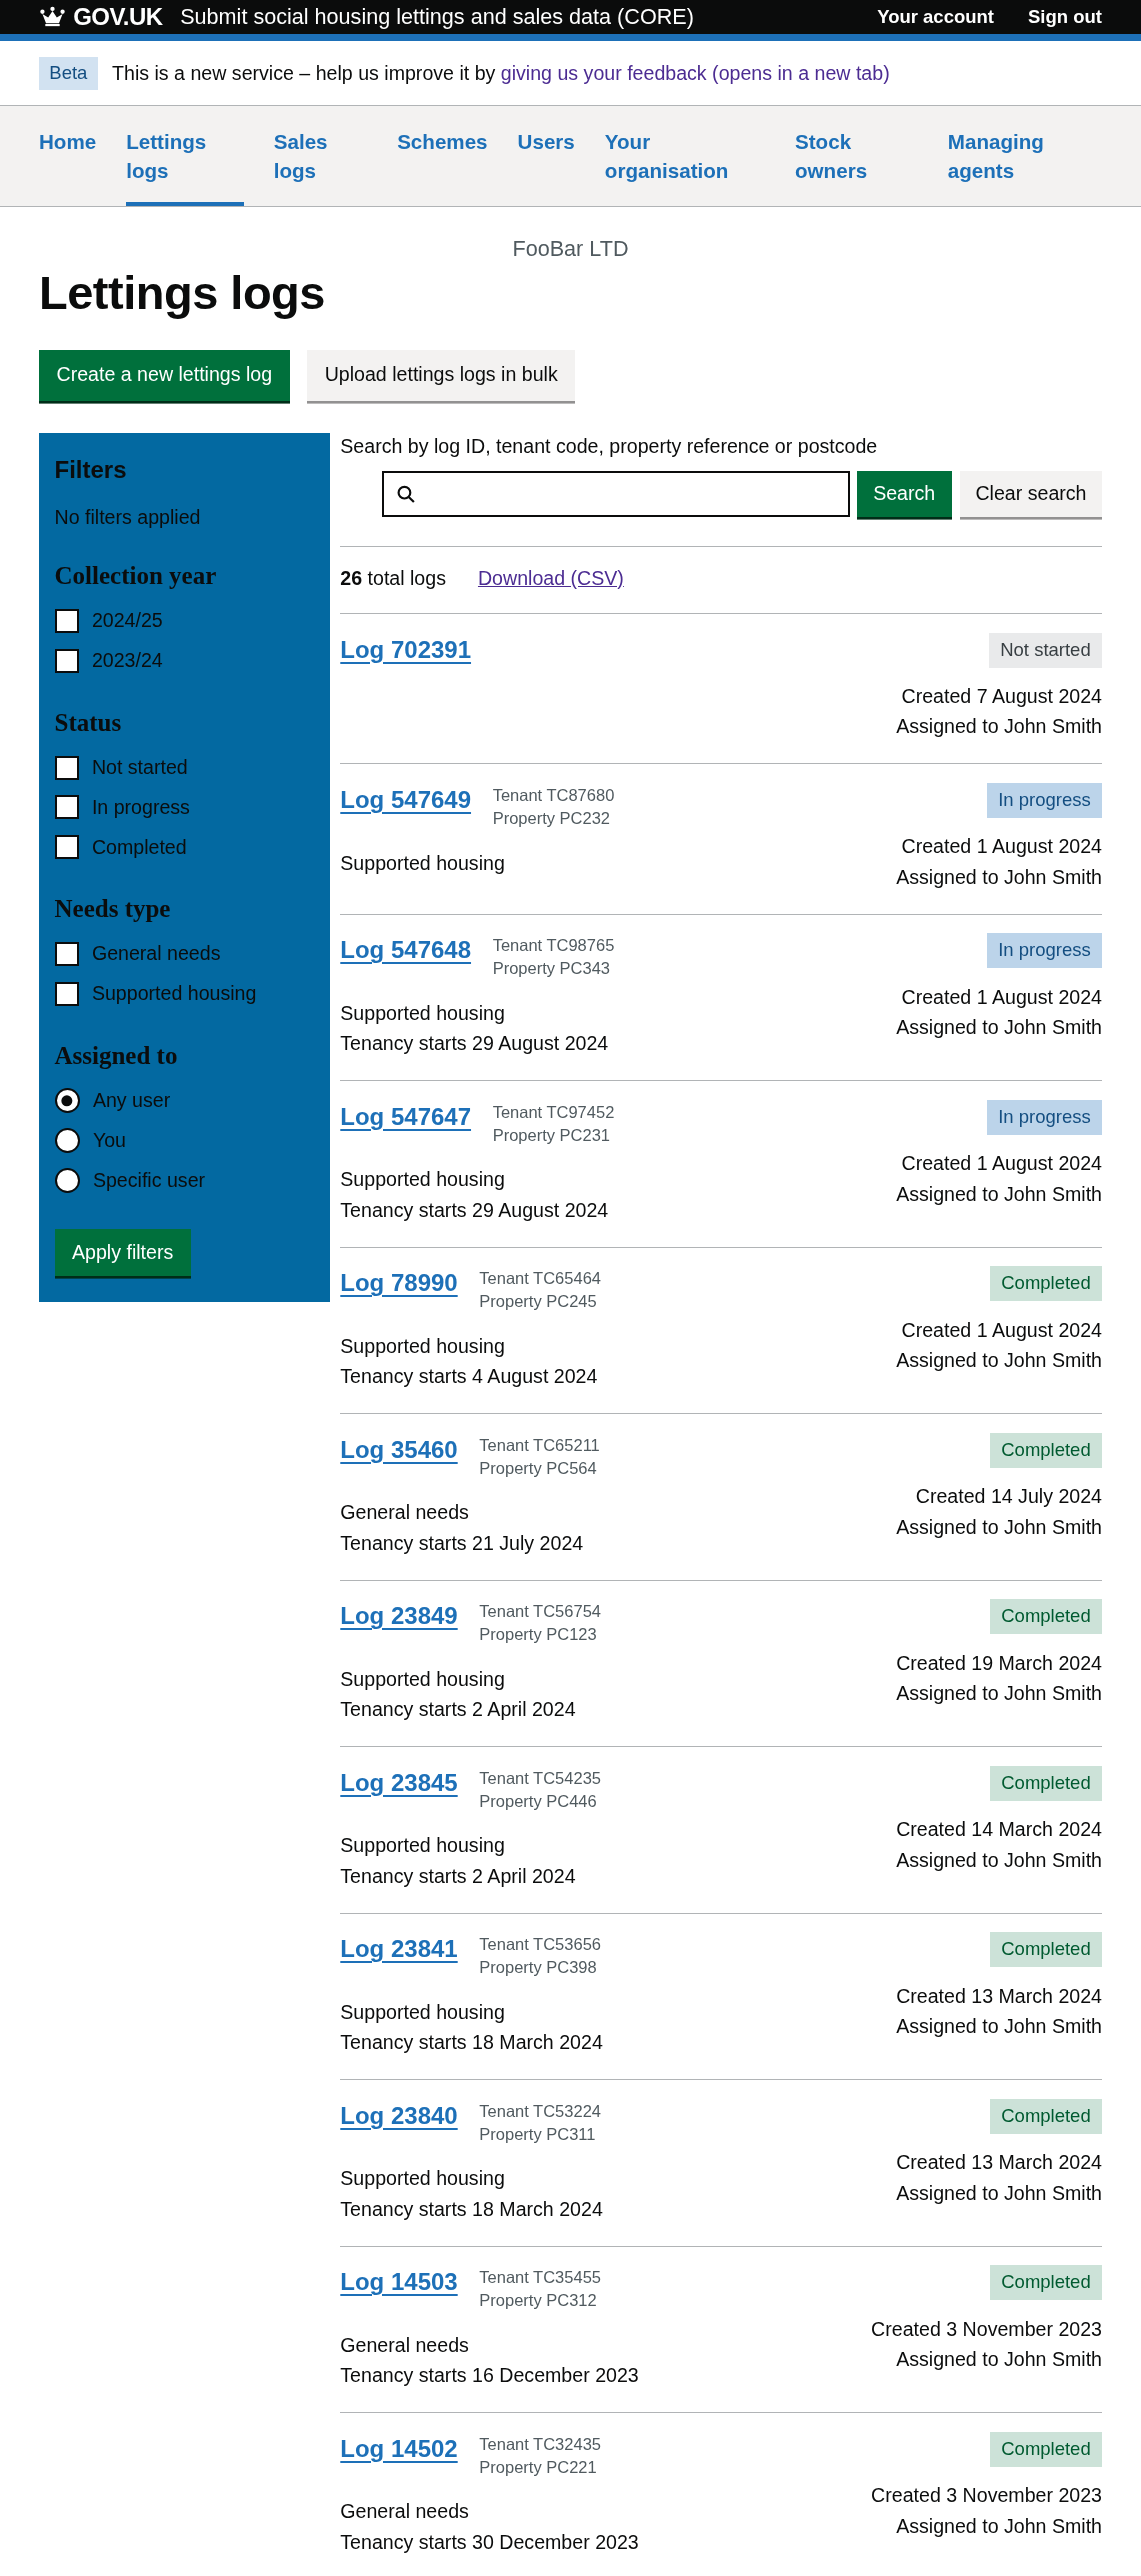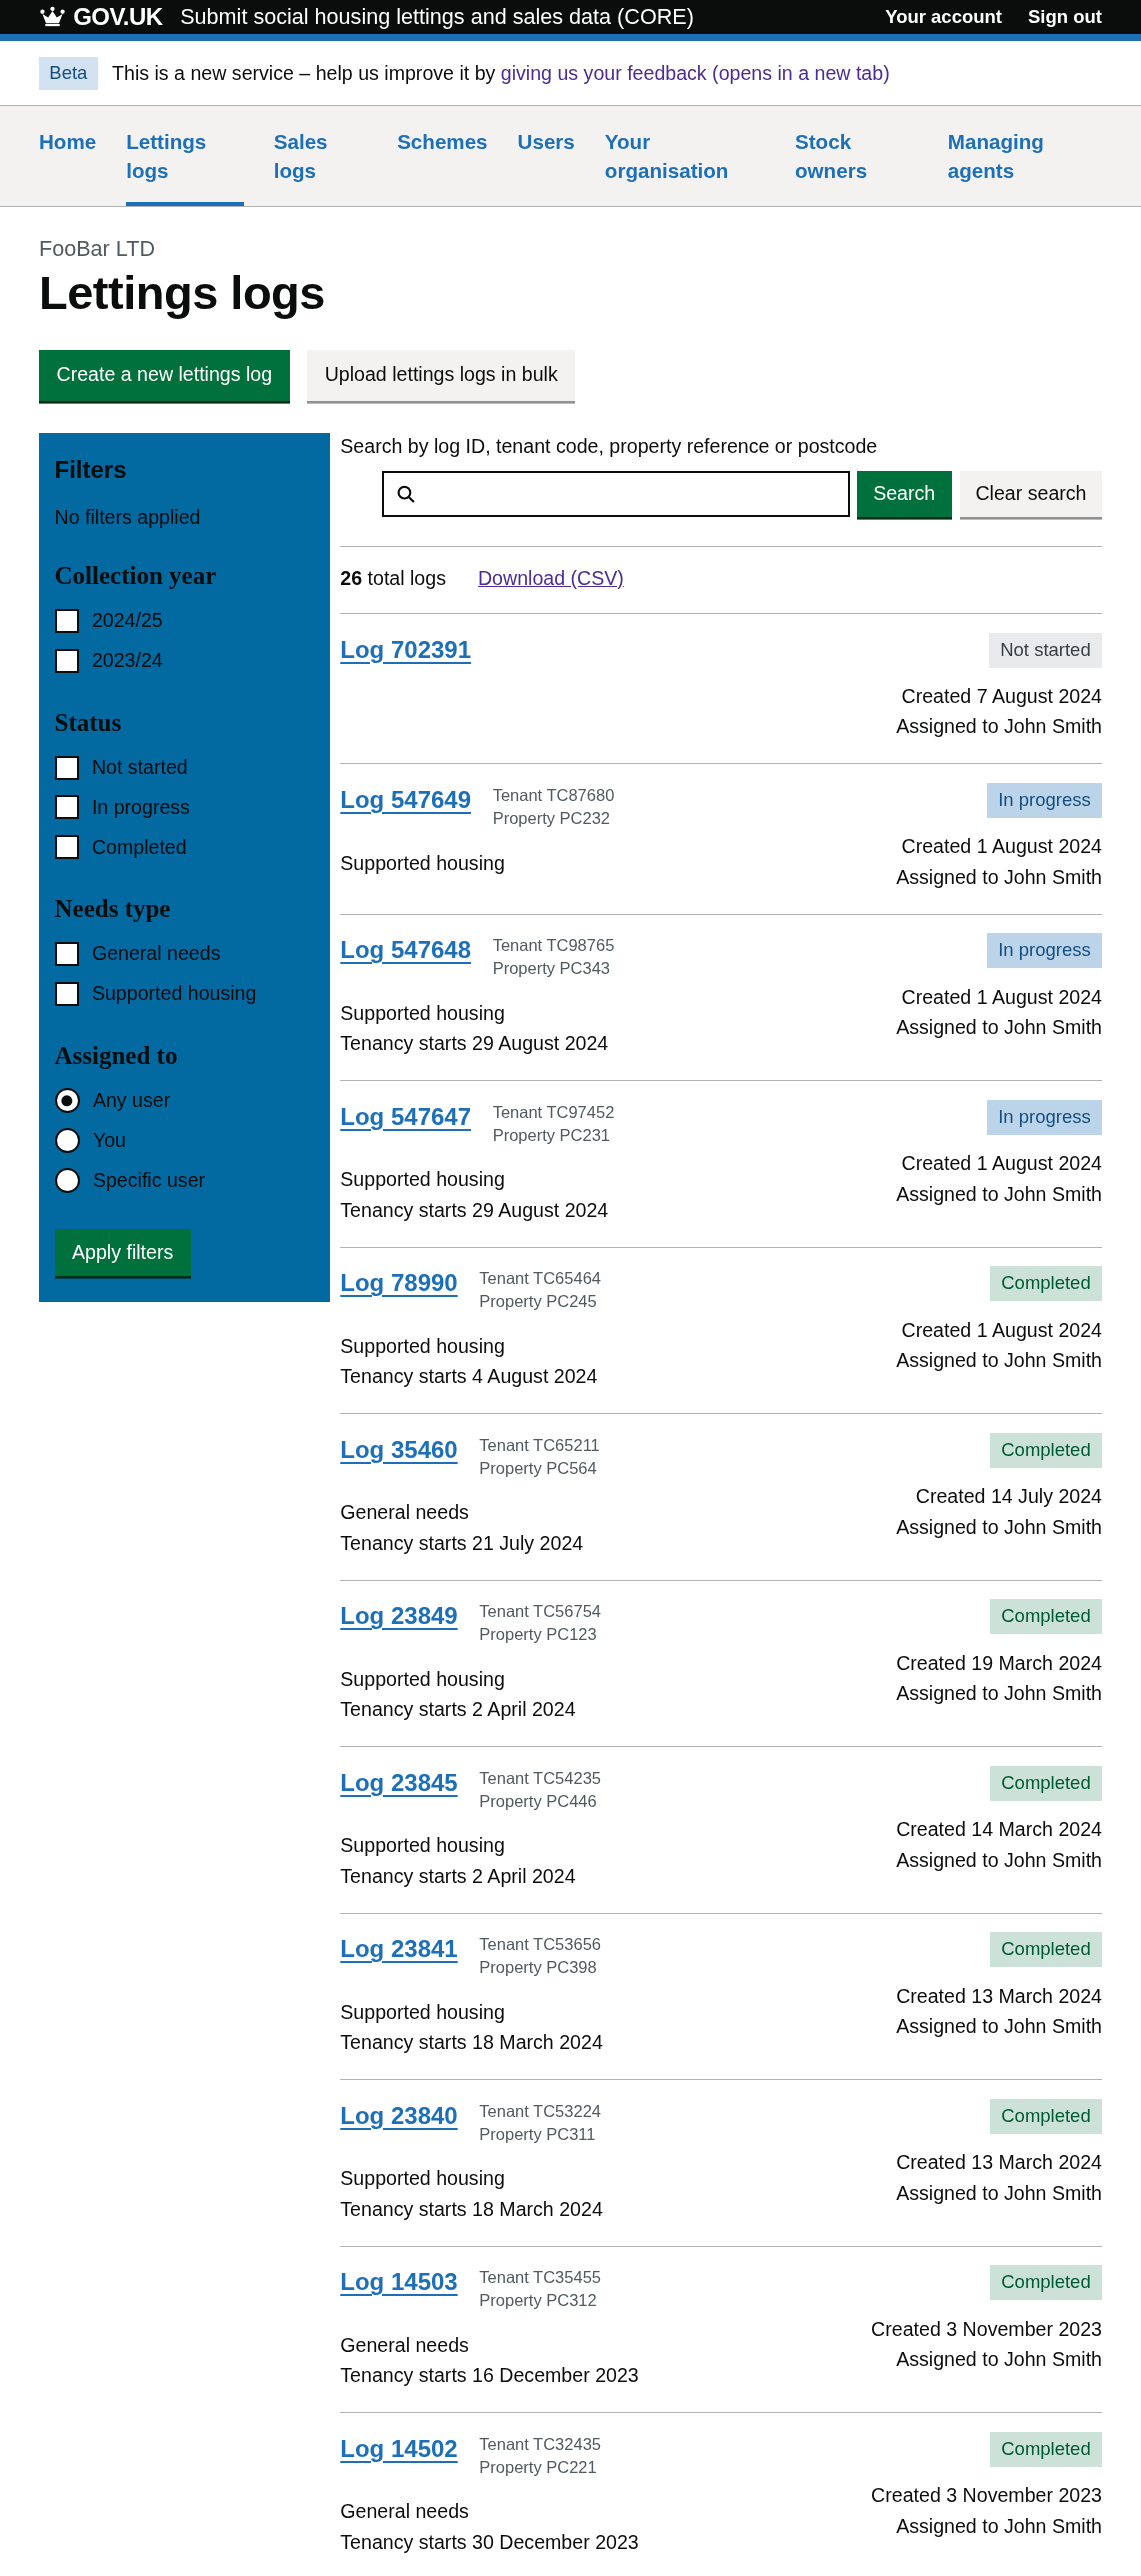--- a/index.html
+++ b/index.html
@@ -14,41 +14,41 @@
   a { cursor: pointer; }
   .container { padding-left: 39px; padding-right: 39px; width: 100%; }
 
   
   .govuk-header { background: #0b0c0c; height: 34px; display: flex; align-items: center; }
   .header-inner { display: flex; align-items: center; width: 100%; }
   .logo { display: flex; align-items: center; gap: 7.2px; color: #fff; text-decoration: none; }
   .logo .crown { width: 27px; height: 21.6px; }
   .logo .logotype { font-size: 24px; font-weight: bold; letter-spacing: -0.5px; }
   .service-name { color: #fff; font-size: 21.6px; text-decoration: none; margin-left: 17.5px; }
-  .header-links { margin-left: auto; display: flex; gap: 26px; }
+  .header-links { margin-left: auto; display: flex; gap: 34px; }
   .header-links a { color: #fff; font-size: 18.5px; font-weight: bold; text-decoration: none; }
   .blue-bar { height: 7.2px; background: #1d70b8; }
 
   
   .phase-banner { border-bottom: 0.5px solid #b1b4b6; background: #fff; }
   .phase-inner { display: flex; align-items: center; gap: 14.4px; padding: 15.5px 39px; }
   .phase-tag { background: #d2e2f1; color: #144e81; font-size: 18.5px; padding: 3.1px 10.3px 4.1px; white-space: nowrap; }
   .phase-text { font-size: 19.6px; }
   .phase-text a { color: #4c2c92; }
 
   
   .primary-nav { background: #f3f2f1; border-bottom: 0.5px solid #b1b4b6; }
   .primary-nav ul { list-style: none; display: flex; gap: 30px; padding: 0 39px; }
   .primary-nav li { padding: 21.6px 0 0; border-bottom: 4.6px solid transparent; }
   .primary-nav li a { display: inline-block; padding-bottom: 16.5px; color: #1d70b8; font-weight: bold; font-size: 20.6px; text-decoration: none; }
   .primary-nav li[data-active] { border-bottom-color: #1d70b8; }
 
   
   main { padding-top: 27px; }
-  .caption { color: #505a5f; font-size: 21.6px; margin-bottom: 4.1px; }
+  .caption { color: #505a5f; font-size: 21.6px; margin-bottom: 4.1px; text-align: center; }
   h1.page-title { font-size: 47px; line-height: 1.05; font-weight: bold; margin-bottom: 32px; letter-spacing: -0.5px; }
   .action-row { display: flex; gap: 17.5px; margin-bottom: 32px; }
   .btn { display: inline-block; border: 0; font-family: inherit; font-size: 19.6px; padding: 11.3px 17.5px 12.4px; text-decoration: none; cursor: pointer; text-align: center; }
   .btn-green { background: #00703c; color: #fff; box-shadow: 0 2.6px 0 #002d18; }
   .btn-grey { background: #f3f2f1; color: #0b0c0c; box-shadow: 0 2.6px 0 #929191; }
 
   
   .layout { display: flex; align-items: flex-start; gap: 10.3px; }
   .filters { width: 291px; flex: none; background: #0369a1; padding: 20.6px 15.5px 26px; }
   .filters h2 { font-size: 24px; font-weight: bold; margin-bottom: 17.5px; }

